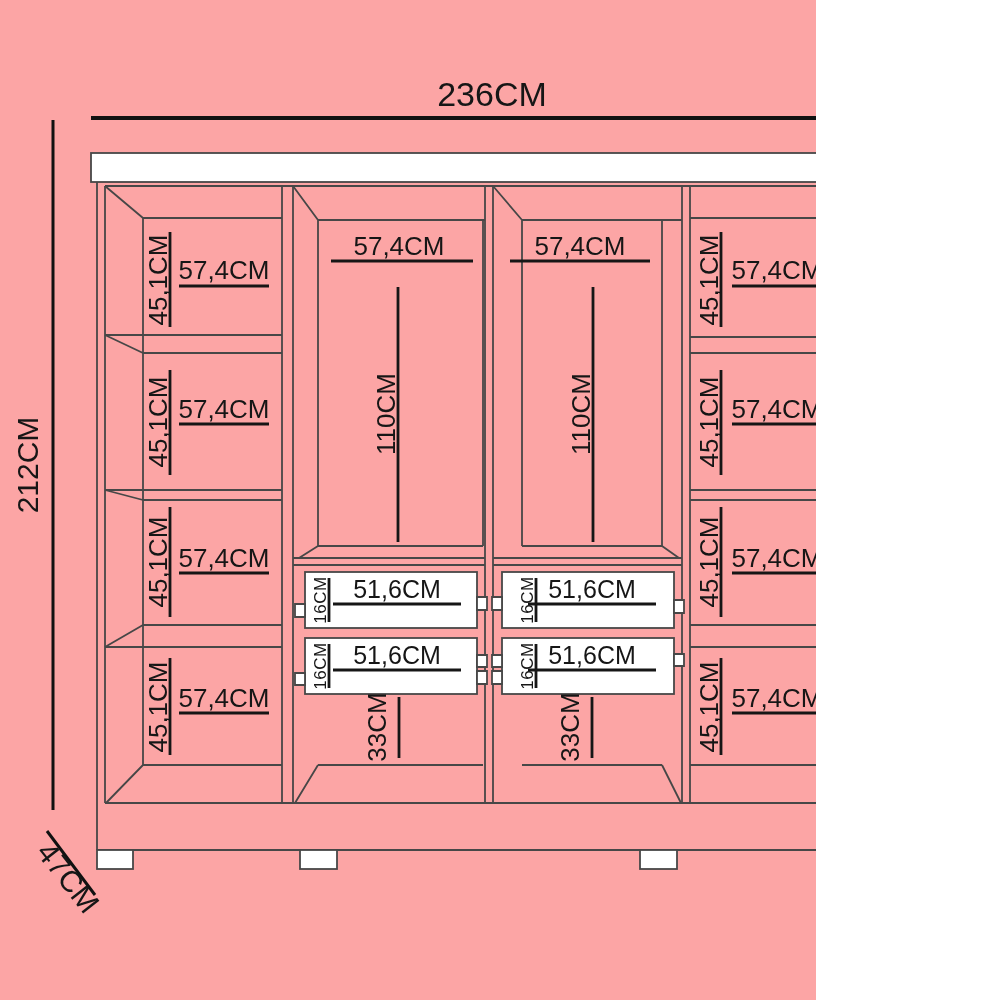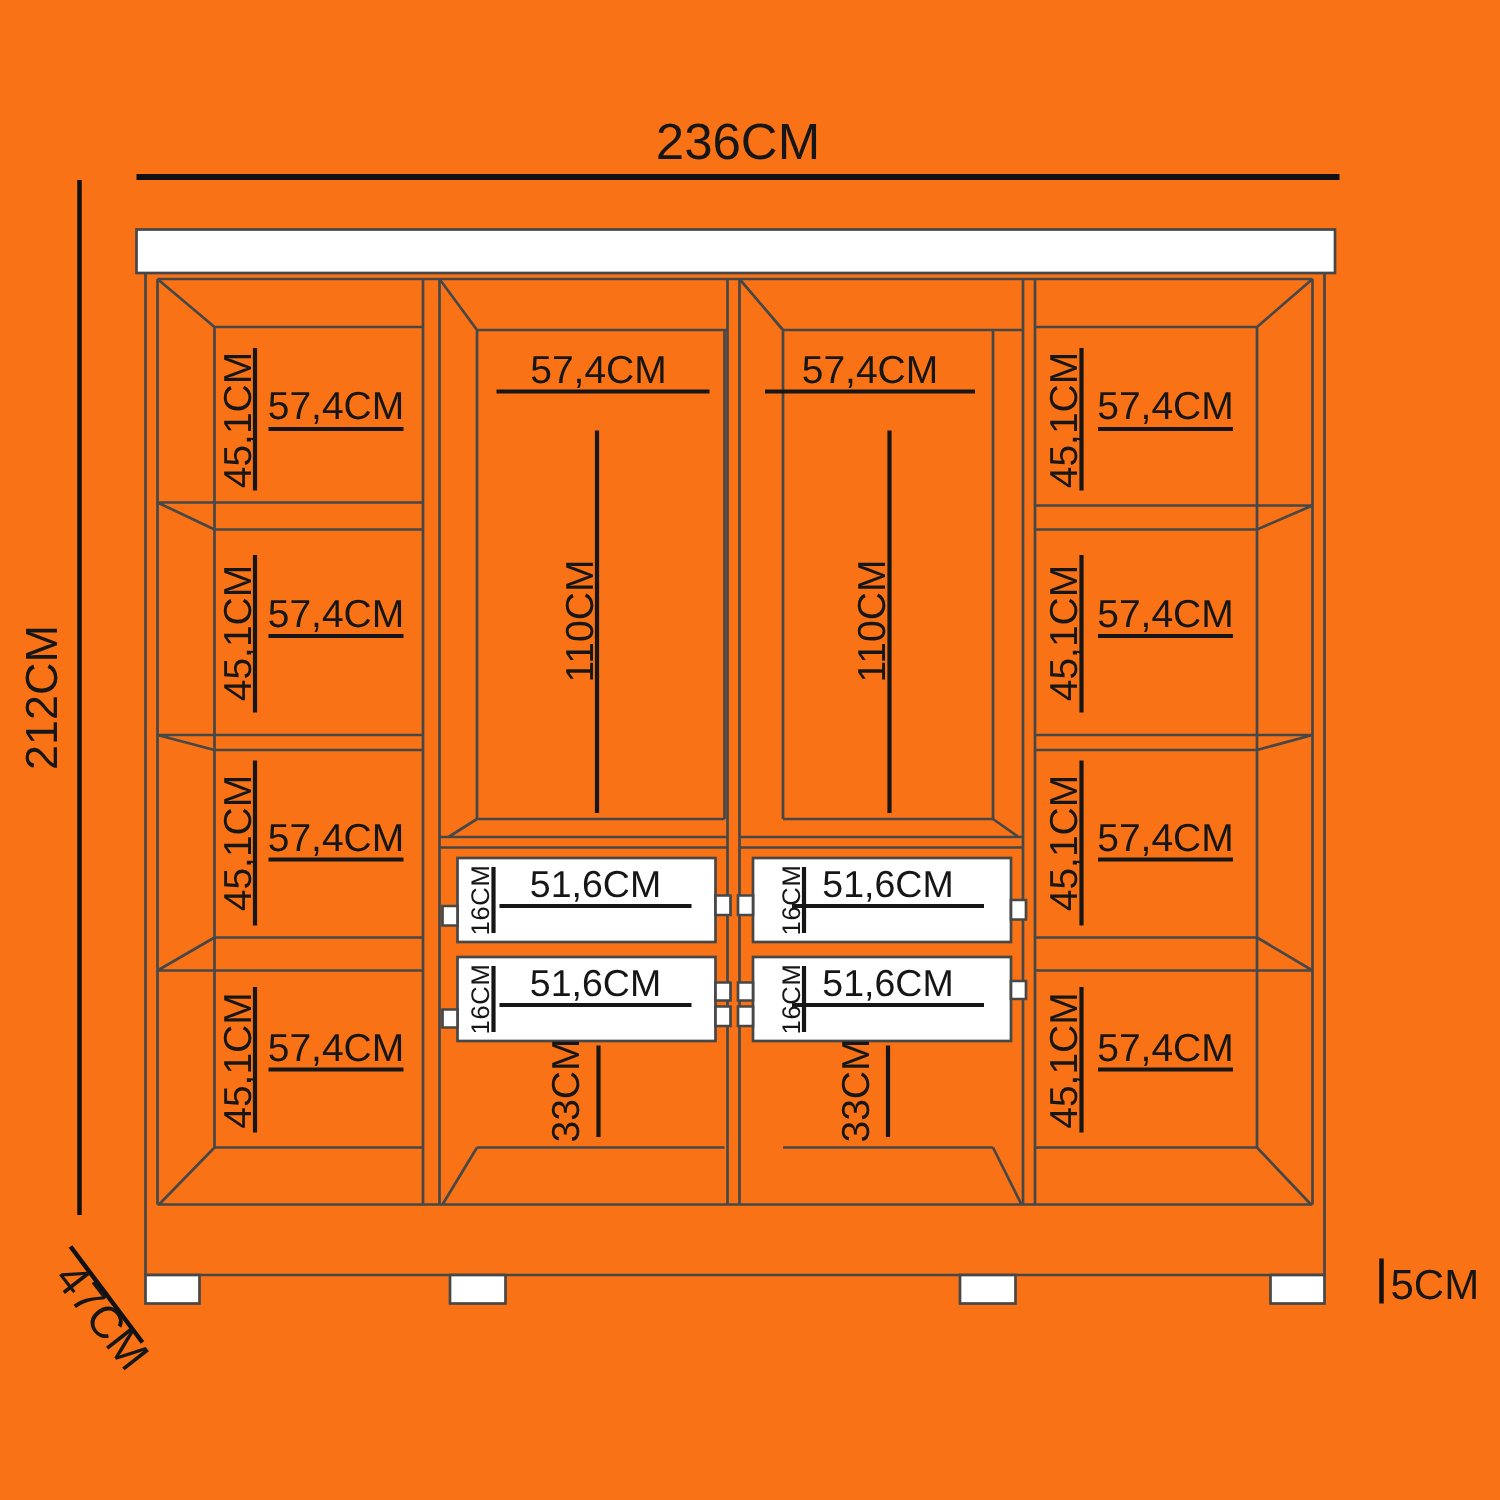--- a/index.html
+++ b/index.html
@@ -1,16 +1,16 @@
 <!DOCTYPE html>
 <html><head>
 <meta charset="utf-8">
 <style>
   html,body{margin:0;padding:0;background:#ffffff;}
-  .stage{width:1000px;height:1000px;background:#f97316;position:relative;overflow:hidden;}
+  .stage{width:816px;height:1000px;background:#fca5a5;position:relative;overflow:hidden;}
   svg{display:block;}
   .s{stroke:#474747;stroke-width:1.8;fill:none;}
   .sf{stroke:#474747;stroke-width:1.8;fill:#ffffff;}
   .m{stroke:#161616;stroke-width:2.8;fill:none;}
   .dim{stroke:#111111;fill:none;}
   text{font-family:"Liberation Sans","DejaVu Sans",sans-serif;fill:#161616;}
   .mid{text-anchor:middle;}
   .t34{font-size:34px;}
   .t30{font-size:30px;}
   .t28{font-size:28px;}

